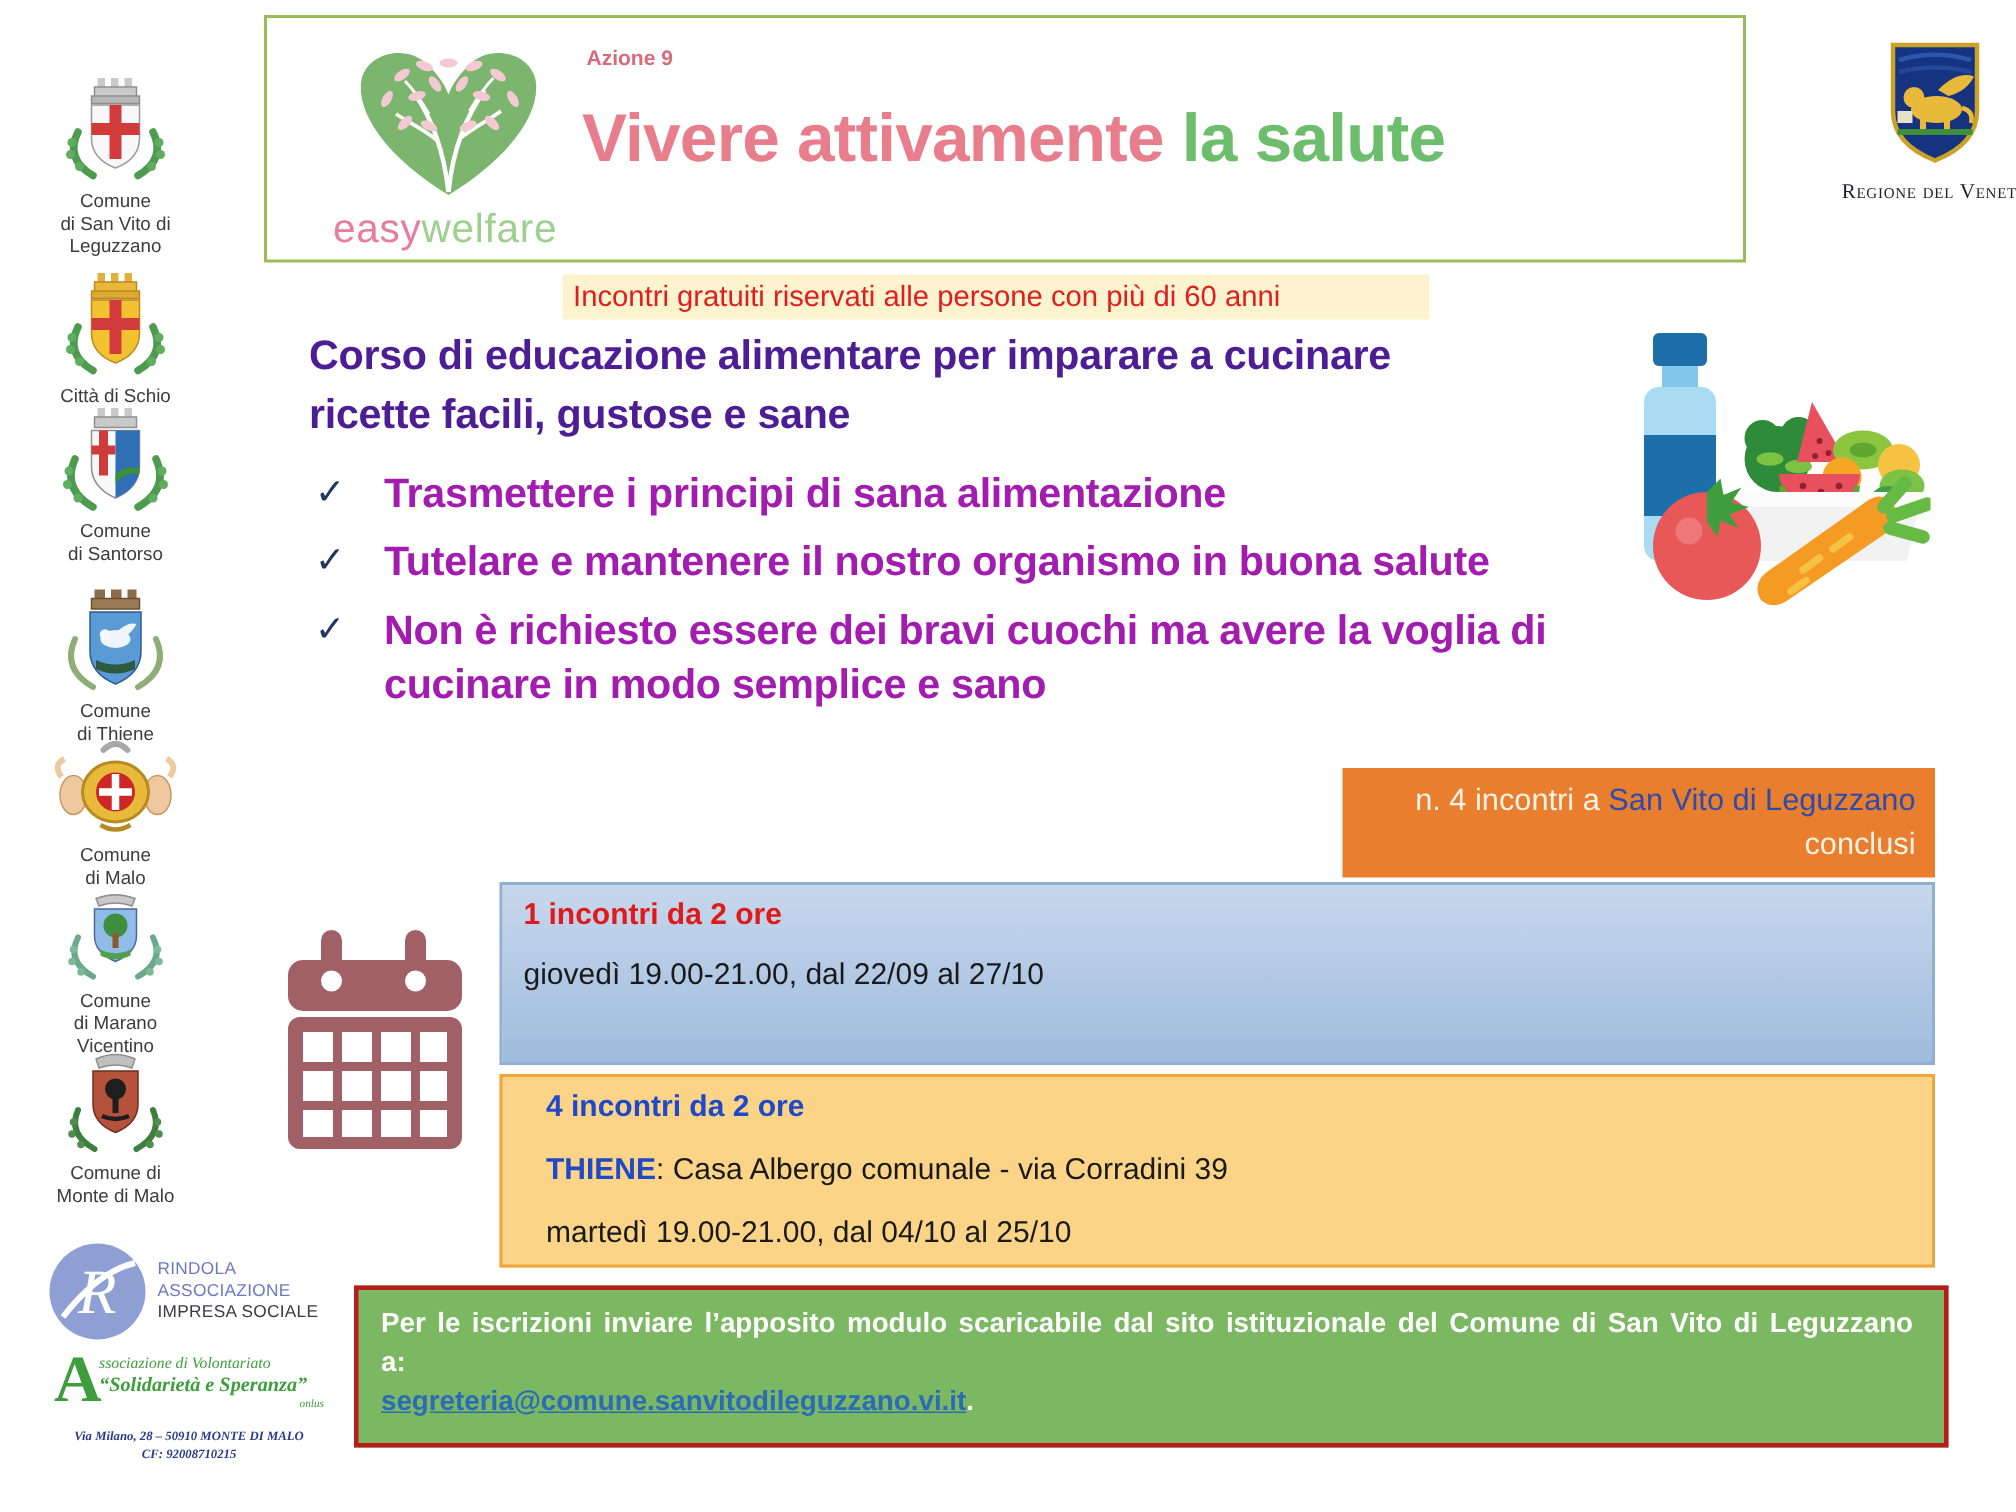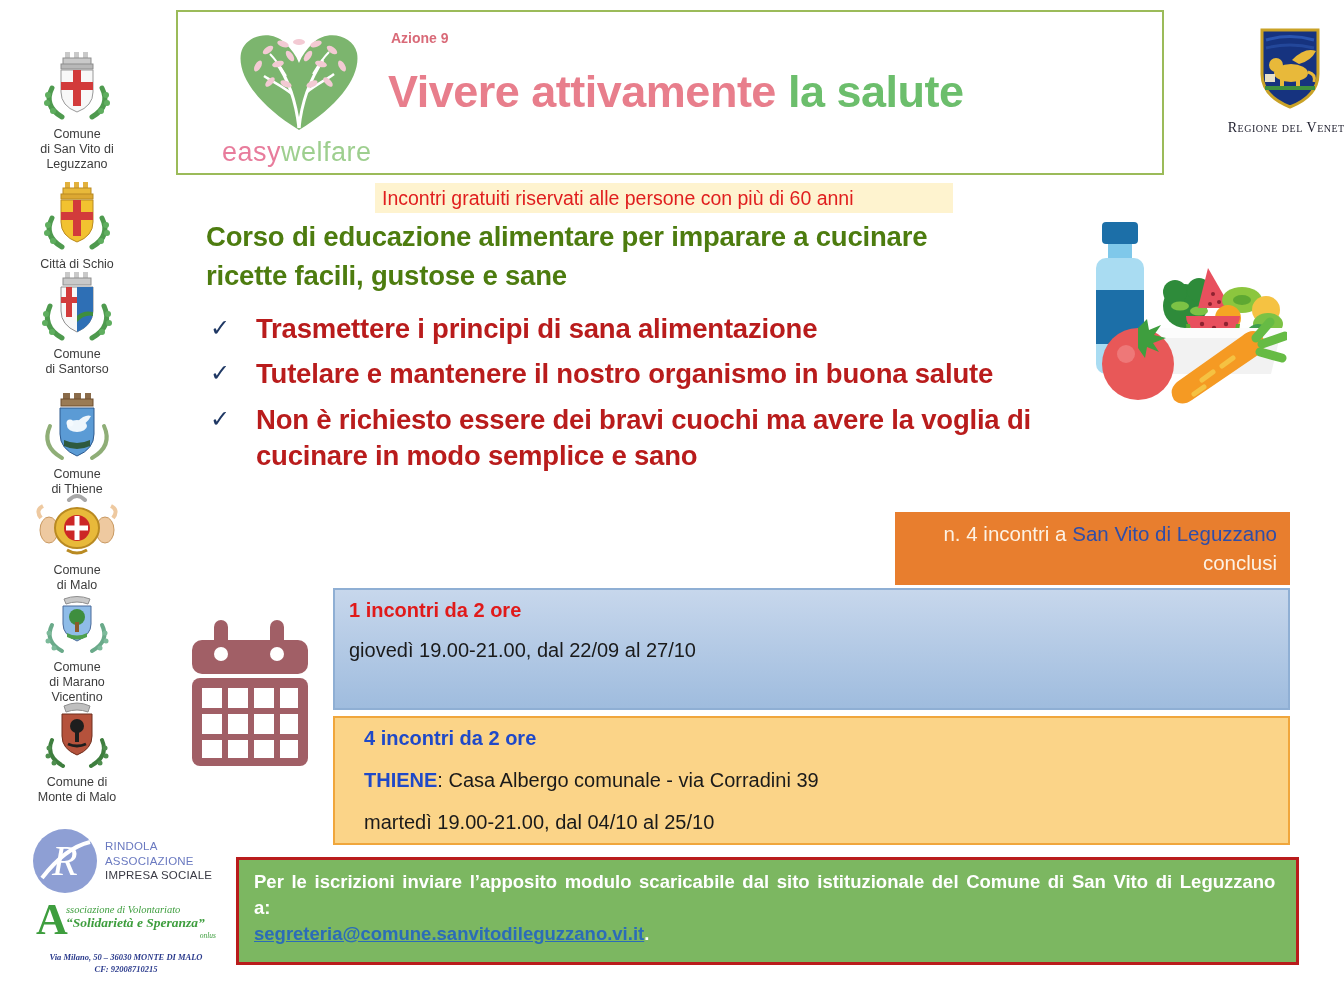--- a/index.html
+++ b/index.html
@@ -41,26 +41,26 @@
   .t-green{color:#6cbe6c;}
 
   .veneto{position:absolute;left:1220px;top:26px;width:140px;text-align:center;}
   .veneto-caption{margin-top:4px;font-family:"Liberation Serif",serif;font-variant:small-caps;font-size:14px;letter-spacing:.5px;color:#1f1f2e;}
 
   
   .banner{position:absolute;left:375px;top:183px;width:578px;height:30px;background:#fef3cf;color:#e01e1e;
     font-size:19.5px;line-height:30px;padding-left:7px;box-sizing:border-box;}
 
   
-  .intro{position:absolute;left:206px;top:217px;width:880px;font-size:27.5px;font-weight:bold;color:#4d7c0f;
+  .intro{position:absolute;left:206px;top:217px;width:880px;font-size:27.5px;font-weight:bold;color:#4c1d95;
     line-height:1.42;white-space:pre-line;letter-spacing:-.2px;}
   .bullets{position:absolute;left:210px;top:311px;margin:0;padding:0;list-style:none;}
   .bullets li{display:flex;margin-bottom:9px;}
   .check{width:46px;flex:0 0 auto;font-size:24px;color:#1f3864;padding-top:3px;}
-  .btext{width:795px;font-size:27.5px;font-weight:bold;color:#b91c1c;line-height:1.32;letter-spacing:-.2px;}
+  .btext{width:795px;font-size:27.5px;font-weight:bold;color:#a21caf;line-height:1.32;letter-spacing:-.2px;}
 
   .food{position:absolute;left:1082px;top:216px;}
 
   
   .note-box{position:absolute;left:895px;top:512px;width:395px;height:73px;background:#e87e2e;box-sizing:border-box;
     padding:7px 13px;text-align:right;font-weight:normal;font-size:20.5px;line-height:1.42;}
   .note-white{color:#fdf2e4;}
   .note-place{color:#2f4da8;}
 
   
@@ -246,21 +246,21 @@
 <div class="solid">
   <div class="solid-row">
     <span class="bigA">A</span>
     <div class="solid-lines">
       <div class="solid-l1">ssociazione di Volontariato</div>
       <div class="solid-l2">“Solidarietà e Speranza”</div>
       <div class="solid-onlus">onlus</div>
     </div>
   </div>
   <div class="solid-addr">
-    <div>Via Milano, 50 – 36030 MONTE DI MALO</div>
+    <div>Via Milano, 28 – 50910 MONTE DI MALO</div>
     <div>CF: 92008710215</div>
   </div>
 </div>
 
 <div class="header-box"></div>
 
 <div class="heart-logo">
   <svg width="142" height="116" viewBox="0 0 142 116">
     <path d="M71,110 C30,85 9,55 13,33 C17,15 43,9 57,23 C63,29 68,35 71,43 C74,35 79,29 85,23 C99,9 125,15 129,33 C133,55 112,85 71,110 Z" fill="#7cb56e"></path>
     <path d="M71,108 C68,82 61,60 48,42" stroke="#ffffff" stroke-width="3" fill="none"></path>

